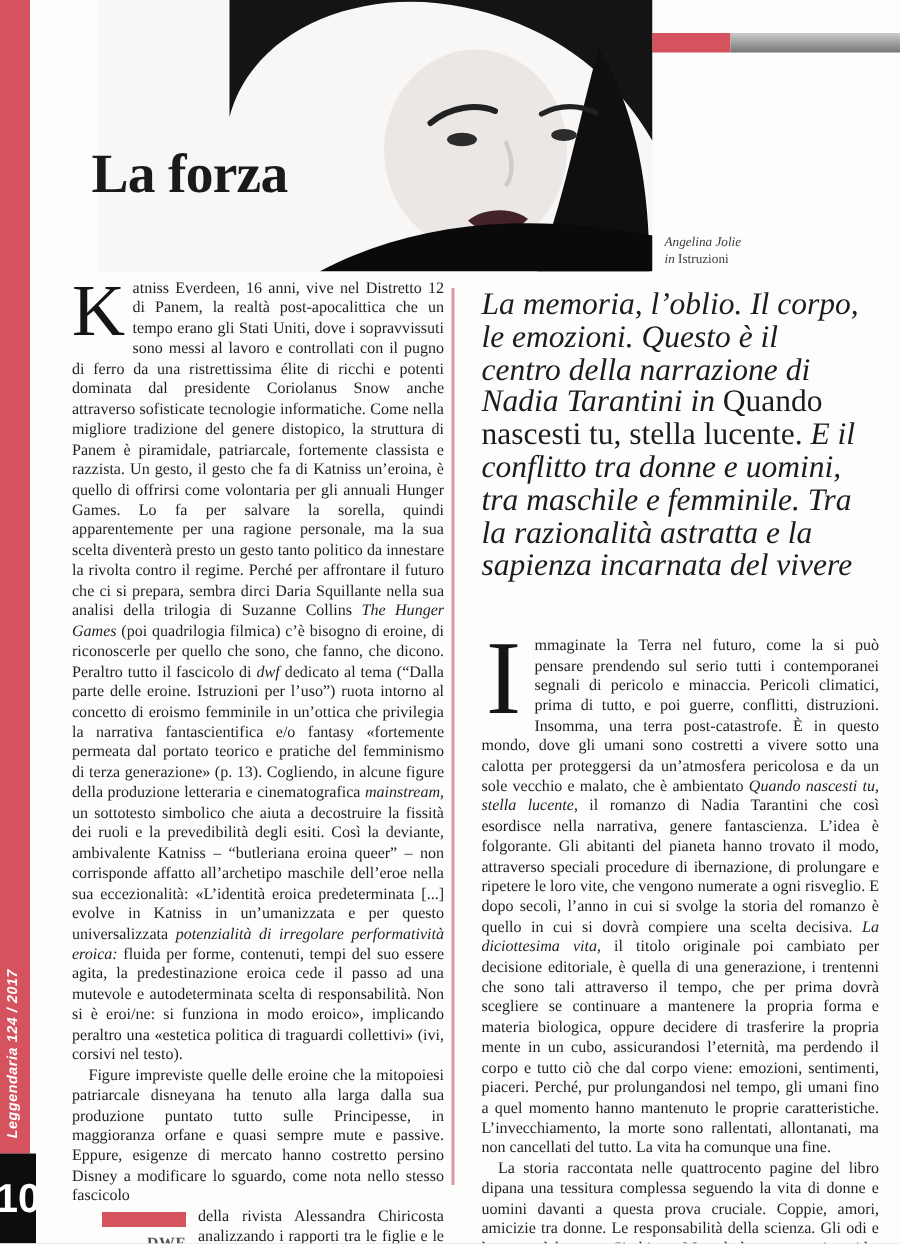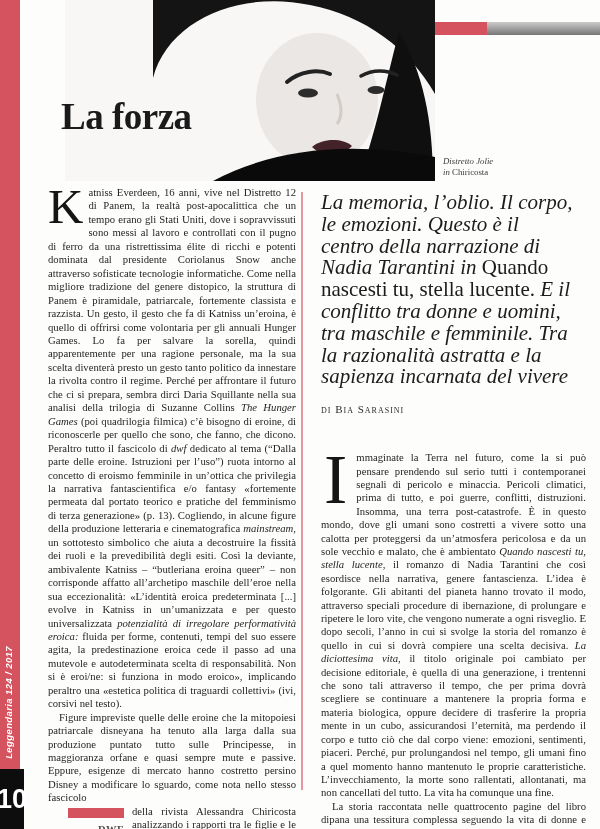--- a/index.html
+++ b/index.html
@@ -76,22 +76,22 @@
       <path d="M222,82 C235,71 253,69 265,74" stroke="#222" stroke-width="4" fill="none" stroke-linecap="round"></path>
       <path d="M296,76 C308,69 322,70 332,75" stroke="#222" stroke-width="3.5" fill="none" stroke-linecap="round"></path>
       <ellipse cx="243" cy="93" rx="10" ry="4.5" fill="#2c2c2c"></ellipse>
       <ellipse cx="311" cy="90" rx="8.5" ry="4" fill="#2c2c2c"></ellipse>
       <path d="M272,94 C277,106 278,116 272,124" stroke="#d2cbc6" stroke-width="3" fill="none"></path>
       <path d="M247,147 C258,138 277,138 287,146 C277,157 258,158 247,147 Z" fill="#44222a"></path>
       <path d="M148,181 C210,148 285,141 370,157 L370,181 Z" fill="#0a0a0a"></path>
     </svg>
   </div>
   <div class="caption">
-    <div>Distretto Jolie</div>
-    <div><span>in</span> <span class="roman">Chiricosta</span></div>
+    <div>Angelina Jolie</div>
+    <div><span>in</span> <span class="roman">Istruzioni</span></div>
   </div>
 
   <div class="title">
     <div>La forza</div>
   </div>
 
   <div class="col-left">
     <p><span class="dc">K</span><span><span>atniss Everdeen, 16 anni, vive nel Distretto 12 di Panem, la realtà post-apocalittica che un tempo erano gli Stati Uniti, dove i sopravvissuti sono messi al lavoro e controllati con il pugno di ferro da una ristrettissima élite di ricchi e potenti dominata dal presidente Coriolanus Snow anche attraverso sofisticate tecnologie informatiche. Come nella migliore tradizione del genere distopico, la struttura di Panem è piramidale, patriarcale, fortemente classista e razzista. Un gesto, il gesto che fa di Katniss un’eroina, è quello di offrirsi come volontaria per gli annuali Hunger Games. Lo fa per salvare la sorella, quindi apparentemente per una ragione personale, ma la sua scelta diventerà presto un gesto tanto politico da innestare la rivolta contro il regime. Perché per affrontare il futuro che ci si prepara, sembra dirci Daria Squillante nella sua analisi della trilogia di Suzanne Collins </span><span style="font-style: italic;">The Hunger Games</span><span> (poi quadrilogia filmica) c’è bisogno di eroine, di riconoscerle per quello che sono, che fanno, che dicono. Peraltro tutto il fascicolo di </span><span style="font-style: italic;">dwf</span><span> dedicato al tema (“Dalla parte delle eroine. Istruzioni per l’uso”) ruota intorno al concetto di eroismo femminile in un’ottica che privilegia la narrativa fantascientifica e/o fantasy «fortemente permeata dal portato teorico e pratiche del femminismo di terza generazione» (p. 13). Cogliendo, in alcune figure della produzione letteraria e cinematografica </span><span style="font-style: italic;">mainstream</span><span>, un sottotesto simbolico che aiuta a decostruire la fissità dei ruoli e la prevedibilità degli esiti. Così la deviante, ambivalente Katniss – “butleriana eroina queer” – non corrisponde affatto all’archetipo maschile dell’eroe nella sua eccezionalità: «L’identità eroica predeterminata [...] evolve in Katniss in un’umanizzata e per questo universalizzata </span><span style="font-style: italic;">potenzialità di irregolare performatività eroica:</span><span> fluida per forme, contenuti, tempi del suo essere agita, la predestinazione eroica cede il passo ad una mutevole e autodeterminata scelta di responsabilità. Non si è eroi/ne: si funziona in modo eroico», implicando peraltro una «estetica politica di traguardi collettivi» (ivi, corsivi nel testo).</span></span></p>
     <p class="indent">Figure impreviste quelle delle eroine che la mitopoiesi patriarcale disneyana ha tenuto alla larga dalla sua produzione puntato tutto sulle Principesse, in maggioranza orfane e quasi sempre mute e passive. Eppure, esigenze di mercato hanno costretto persino Disney a modificare lo sguardo, come nota nello stesso fascicolo</p>
     <p>
@@ -100,20 +100,19 @@
         <span class="pub-title" style="display:block">DWF</span>
 
       </span><span><span>della rivista Alessandra Chiricosta analizzando i rapporti tra le figlie e le madri, reali e incarnate, alla luce dei personaggi di Mulan nell’omonimo cortometraggio (1998), Merida (in </span></span></p>
 
   </div>
 
   <div class="col-rule"></div>
 
   <div class="col-right">
     <div class="pullquote"><span>La memoria, l’oblio. Il corpo, le emozioni. Questo è il centro della narrazione di Nadia Tarantini in </span><span style="font-style: normal;">Quando nascesti tu, stella lucente. </span><span>E il conflitto tra donne e uomini, tra maschile e femminile. Tra la razionalità astratta e la sapienza incarnata del vivere</span></div>
-    <div class="quote-byline">di Bia Sarasini</div>
     <div class="right-body">
       <p><span class="dc-i">I</span><span><span>mmaginate la Terra nel futuro, come la si può pensare prendendo sul serio tutti i contemporanei segnali di pericolo e minaccia. Pericoli climatici, prima di tutto, e poi guerre, conflitti, distruzioni. Insomma, una terra post-catastrofe. È in questo mondo, dove gli umani sono costretti a vivere sotto una calotta per proteggersi da un’atmosfera pericolosa e da un sole vecchio e malato, che è ambientato </span><span style="font-style: italic;">Quando nascesti tu, stella lucente</span><span>, il romanzo di Nadia Tarantini che così esordisce nella narrativa, genere fantascienza. L’idea è folgorante. Gli abitanti del pianeta hanno trovato il modo, attraverso speciali procedure di ibernazione, di prolungare e ripetere le loro vite, che vengono numerate a ogni risveglio. E dopo secoli, l’anno in cui si svolge la storia del romanzo è quello in cui si dovrà compiere una scelta decisiva. </span><span style="font-style: italic;">La diciottesima vita</span><span>, il titolo originale poi cambiato per decisione editoriale, è quella di una generazione, i trentenni che sono tali attraverso il tempo, che per prima dovrà scegliere se continuare a mantenere la propria forma e materia biologica, oppure decidere di trasferire la propria mente in un cubo, assicurandosi l’eternità, ma perdendo il corpo e tutto ciò che dal corpo viene: emozioni, sentimenti, piaceri. Perché, pur prolungandosi nel tempo, gli umani fino a quel momento hanno mantenuto le proprie caratteristiche. L’invecchiamento, la morte sono rallentati, allontanati, ma non cancellati del tutto. La vita ha comunque una fine.</span></span></p>
       <p class="indent">La storia raccontata nelle quattrocento pagine del libro dipana una tessitura complessa seguendo la vita di donne e uomini davanti a questa prova cruciale. Coppie, amori, amicizie tra donne. Le responsabilità della scienza. Gli odi e le trame del potere. Si chiama Marcela la personaggia guida, è attraverso i suoi occhi, le sue scoperte, i suoi dubbi e le sue certezze, e anche gli errori e le delusioni, compreso il doloroso e necessa-</p>
     </div>
   </div>
 
 </div>
 
 </body></html>

